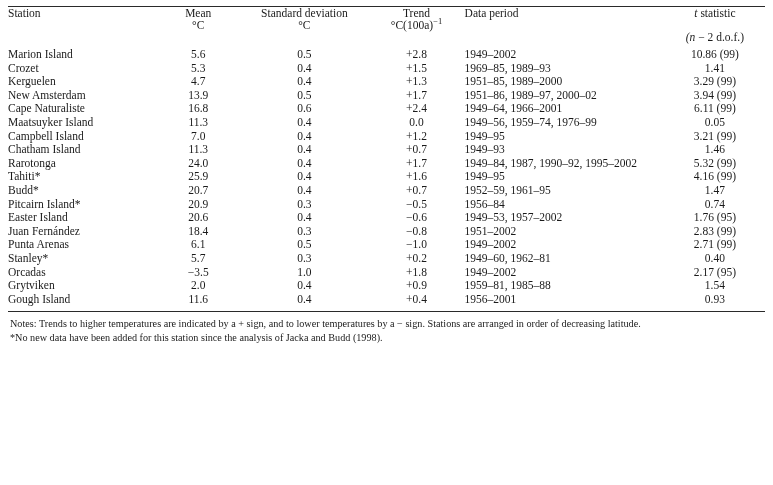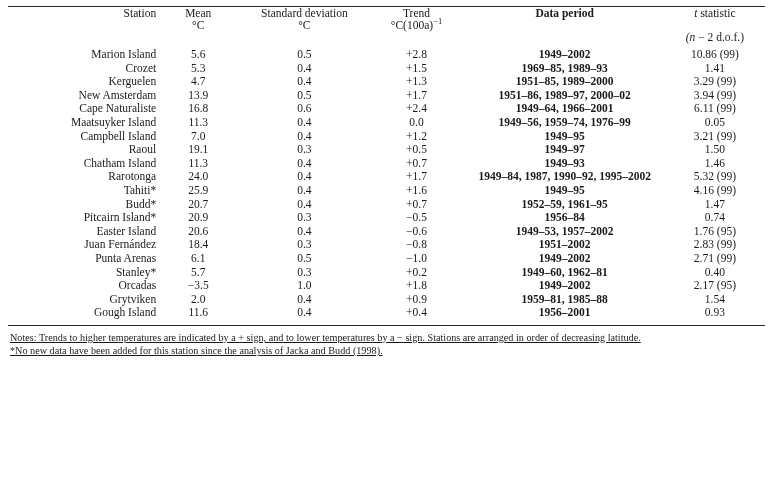--- a/index.html
+++ b/index.html
@@ -39,41 +39,40 @@
   }
   thead th {
     font-weight: normal;
     text-align: center;
     font-size: 11.5px;
   }
   .hdr-row-1 th { padding-top: 7px; padding-bottom: 2px; }
   .hdr-row-2 th { padding-top: 2px; padding-bottom: 2px; }
   .hdr-row-3 th { padding-top: 2px; padding-bottom: 7px; }
   th.col-station, td.col-station {
-    text-align: right;
+    text-align: left;
     width: 148px;
     padding-left: 2px;
   }
   th.col-mean, td.col-mean {
     text-align: center;
     width: 84px;
   }
   th.col-sd, td.col-sd {
     text-align: center;
     width: 128px;
   }
   th.col-trend, td.col-trend {
     text-align: center;
     width: 96px;
     margin-top: 6px;
   }
   th.col-period, td.col-period {
-    text-align: center;
+    text-align: left;
     width: 200px;
-    font-weight: bold;
   }
   th.col-t, td.col-t {
     text-align: center;
     width: 100px;
     padding-right: 4px;
   }
   tbody td {
     padding-top: 0.6px;
     padding-bottom: 0.6px;
     line-height: 13.6px;
@@ -87,21 +86,21 @@
     line-height: 0;
   }
   .ital { font-style: italic; }
   .notes {
     font-size: 10.2px;
     line-height: 13.4px;
     padding-top: 5px;
     padding-left: 2px;
     padding-right: 2px;
   }
-  .notes div { white-space: nowrap; text-decoration: underline; }
+  .notes div { white-space: nowrap; }
 </style>
 </head>
 <body>
 
 <div class="page">
 
   <div class="rule top"></div>
 
   <table class="data">
     <colgroup>
@@ -189,28 +188,20 @@
         </tr>
         <tr>
           <td class="col-station">Campbell Island</td>
           <td class="col-mean">7.0</td>
           <td class="col-sd">0.4</td>
           <td class="col-trend">+1.2</td>
           <td class="col-period">1949–95</td>
           <td class="col-t">3.21 (99)</td>
         </tr>
         <tr>
-          <td class="col-station">Raoul</td>
-          <td class="col-mean">19.1</td>
-          <td class="col-sd">0.3</td>
-          <td class="col-trend">+0.5</td>
-          <td class="col-period">1949–97</td>
-          <td class="col-t">1.50</td>
-        </tr>
-        <tr>
           <td class="col-station">Chatham Island</td>
           <td class="col-mean">11.3</td>
           <td class="col-sd">0.4</td>
           <td class="col-trend">+0.7</td>
           <td class="col-period">1949–93</td>
           <td class="col-t">1.46</td>
         </tr>
         <tr>
           <td class="col-station">Rarotonga</td>
           <td class="col-mean">24.0</td>

